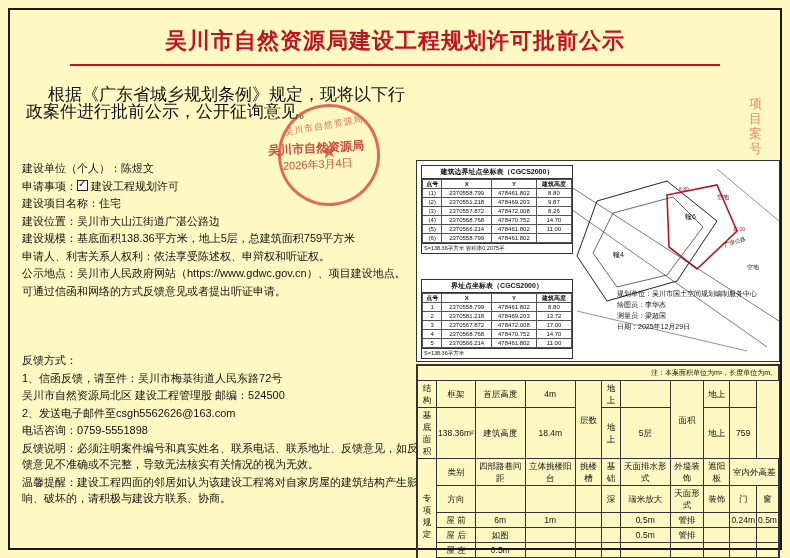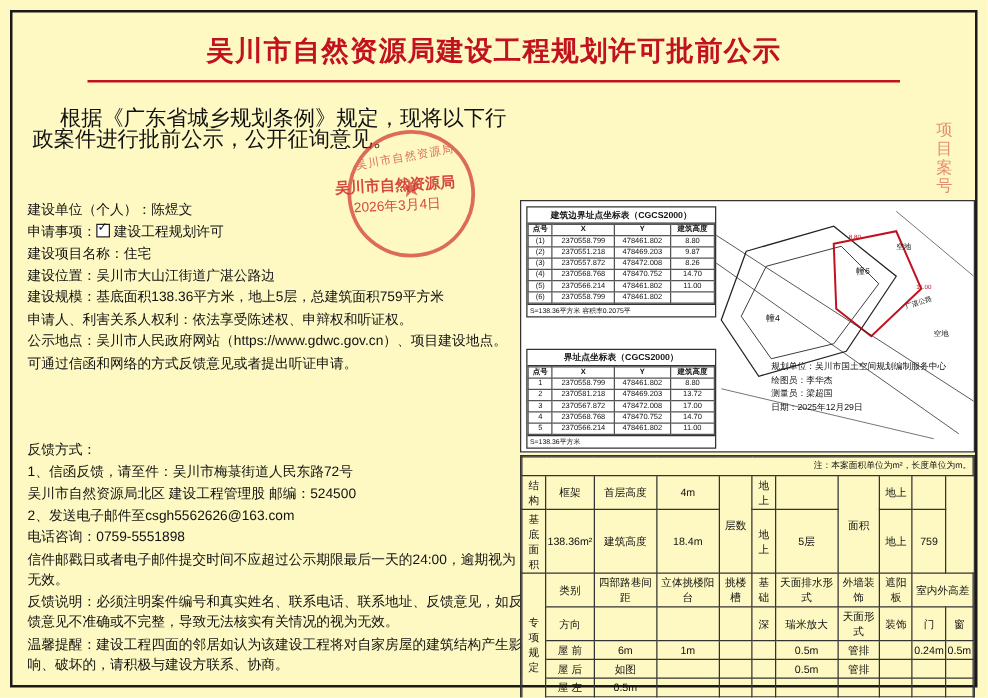--- a/index.html
+++ b/index.html
@@ -167,21 +167,20 @@
       <span>可通过信函和网络的方式反馈意见或者提出听证申请。</span>
     </div>
   </div>
 
   <div class="feedback">
     <div>反馈方式：</div>
     <div>1、信函反馈，请至件：吴川市梅菉街道人民东路72号</div>
     <div>吴川市自然资源局北区    建设工程管理股 邮编：524500</div>
     <div>2、发送电子邮件至csgh5562626@163.com</div>
     <div>电话咨询：0759-5551898</div>
-    <div>信件邮戳日或者电子邮件提交时间不应超过公示期限最后一天的24:00，逾期视为无效。</div>
     <div>反馈说明：必须注明案件编号和真实姓名、联系电话、联系地址、反馈意见，如反馈意见不准确或不完整，导致无法核实有关情况的视为无效。</div>
     <div>温馨提醒：建设工程四面的邻居如认为该建设工程将对自家房屋的建筑结构产生影响、破坏的，请积极与建设方联系、协商。</div>
   </div>
 
   <div class="rightpanel">
 
     <div class="mapbox">
       <svg class="mapsvg" viewBox="0 0 362 200">
 
         <polygon points="180,40 250,20 300,60 260,120 190,140 160,95" fill="none" stroke="#222" stroke-width="1"></polygon>

